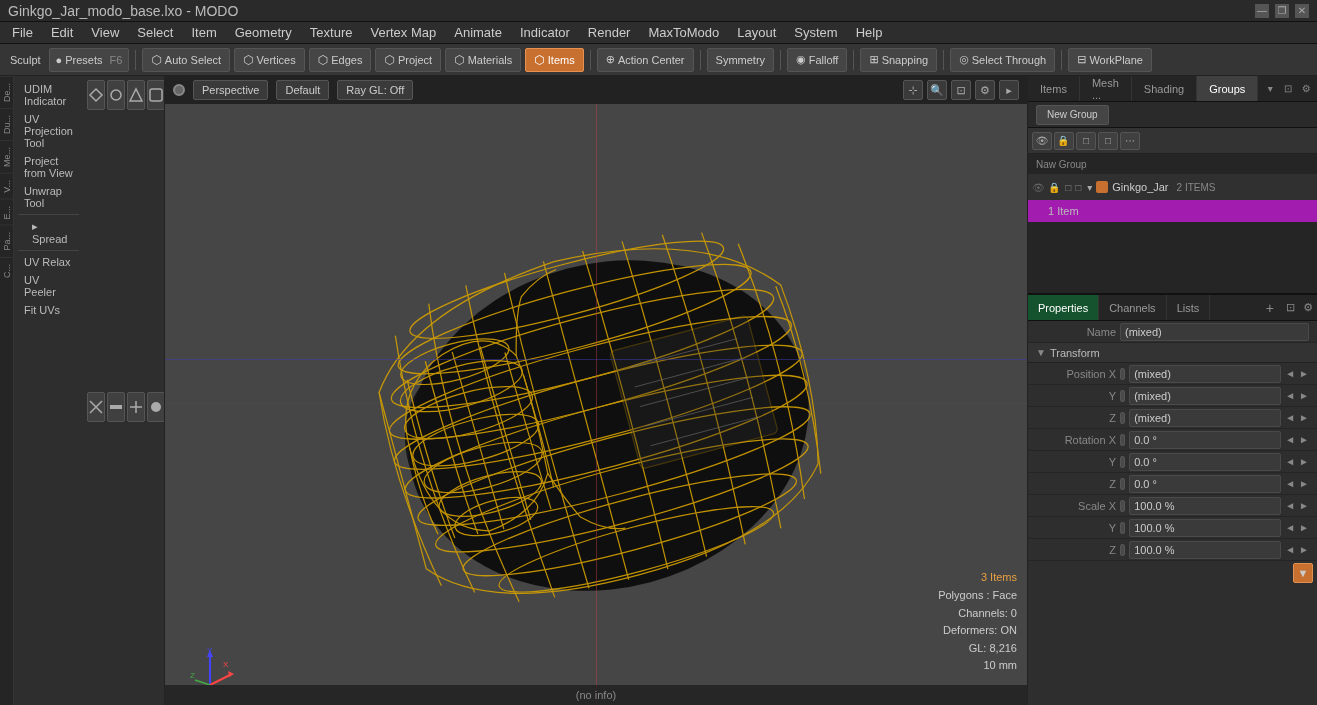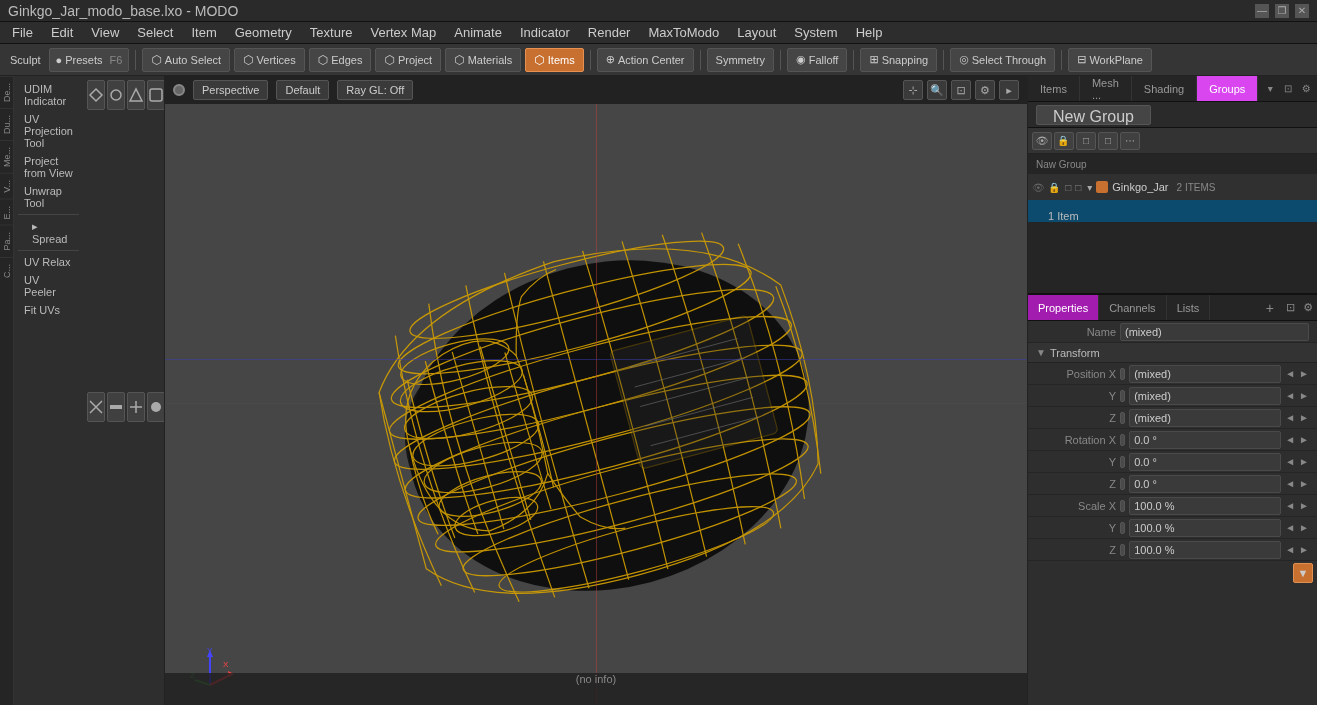--- a/index.html
+++ b/index.html
@@ -264,23 +264,23 @@
       left: 20px;
       width: 40px;
       height: 40px;
       z-index: 10;
     }
 
     
     #noinfo-bar {
       position: absolute;
       bottom: 0; left: 0; right: 0;
-      height: 32px;
+      height: 20px;
       background: rgba(30,30,30,0.8);
-      display: flex; justify-content: center;
+      display: flex; align-items: center; justify-content: center;
       color: #888;
       font-size: 11px;
       z-index: 10;
     }
 
     
     #right-panel {
       width: 290px;
       background: #2e2e2e;
       border-left: 1px solid #222;
@@ -298,21 +298,21 @@
     }
     .right-tab {
       padding: 0 12px;
       cursor: pointer;
       display: flex; align-items: center;
       font-size: 11px;
       color: #999;
       border-right: 1px solid #333;
     }
     .right-tab.active {
-      background: #d946ef;
+      background: #404040;
       color: #fff;
       align-items: center;
     }
     .right-panel-icons {
       display: flex; align-items: center; gap: 2px;
       padding: 0 4px;
       margin-left: auto;
     }
     .rp-icon {
       width: 16px; height: 16px;
@@ -328,22 +328,22 @@
       display: flex;
       align-items: center;
       padding: 0 8px;
       border-bottom: 1px solid #111;
       gap: 4px;
     }
     .new-group-btn {
       background: #454545;
       border: 1px solid #555;
       color: #ccc;
-      padding: 2px 16px;
-      font-size: 16px;
+      padding: 2px 10px;
+      font-size: 10px;
       cursor: pointer;
       border-radius: 2px;
       height: 20px;
     }
 
     #groups-toolbar {
       height: 26px;
       background: #333;
       display: flex;
       align-items: center;
@@ -379,25 +379,25 @@
       cursor: pointer;
     }
     .group-row .eye-icon { color: #666; font-size: 10px; }
     .group-row .name-text { color: #ccc; font-size: 11px; }
     .group-row .count-text { color: #888; font-size: 10px; margin-left: 4px; }
 
     
     .subitem-row {
       height: 22px;
       display: flex;
-      align-items: flex-end;
+      align-items: center;
       padding: 0 4px 0 20px;
       gap: 4px;
       cursor: pointer;
-      background: #0c4a6e;
+      background: #a21caf;
     }
     .subitem-row .name-text { color: #bbb; font-size: 11px; }
 
     
     #props-panel {
       flex: 1;
       background: #2e2e2e;
       border-top: 1px solid #111;
       overflow: hidden;
     }
@@ -410,21 +410,21 @@
     }
     .props-tab {
       padding: 0 10px;
       cursor: pointer;
       display: flex; align-items: center;
       font-size: 11px;
       color: #999;
       border-right: 1px solid #333;
     }
     .props-tab.active {
-      background: #a21caf;
+      background: #14532d;
       color: #fff;
     }
     .props-add-btn {
       margin-left: auto;
       padding: 0 8px;
       cursor: pointer;
       display: flex; align-items: center;
       color: #888;
       font-size: 14px;
     }
@@ -817,20 +817,28 @@
             <line x1="45" y1="-40" x2="155" y2="-40"></line>
             <line x1="45" y1="-20" x2="155" y2="-20"></line>
             <line x1="45" y1="0" x2="155" y2="0"></line>
             <line x1="45" y1="20" x2="155" y2="20"></line>
             <line x1="45" y1="40" x2="155" y2="40"></line>
           </g>
         </g>
       </g>
     </svg>
 
+    <div id="stats-overlay">
+      <div>3 Items</div>
+      <div class="stat-white">Polygons : Face</div>
+      <div class="stat-white">Channels: 0</div>
+      <div class="stat-white">Deformers: ON</div>
+      <div class="stat-white">GL: 8,216</div>
+      <div class="stat-white">10 mm</div>
+    </div>
 
     <div id="axis-indicator">
       <svg width="50" height="50" viewBox="0 0 50 50">
         <line x1="25" y1="40" x2="25" y2="10" stroke="#4444ff" stroke-width="2"></line>
         <line x1="25" y1="40" x2="45" y2="30" stroke="#ff4444" stroke-width="2"></line>
         <line x1="25" y1="40" x2="10" y2="35" stroke="#44aa44" stroke-width="1.5"></line>
         <polygon points="25,5 22,12 28,12" fill="#4444ff"></polygon>
         <polygon points="49,29 43,26 44,32" fill="#ff4444"></polygon>
         <text x="38" y="22" fill="#ff4444" font-size="8">X</text>
         <text x="22" y="8" fill="#4444ff" font-size="8">Y</text>

